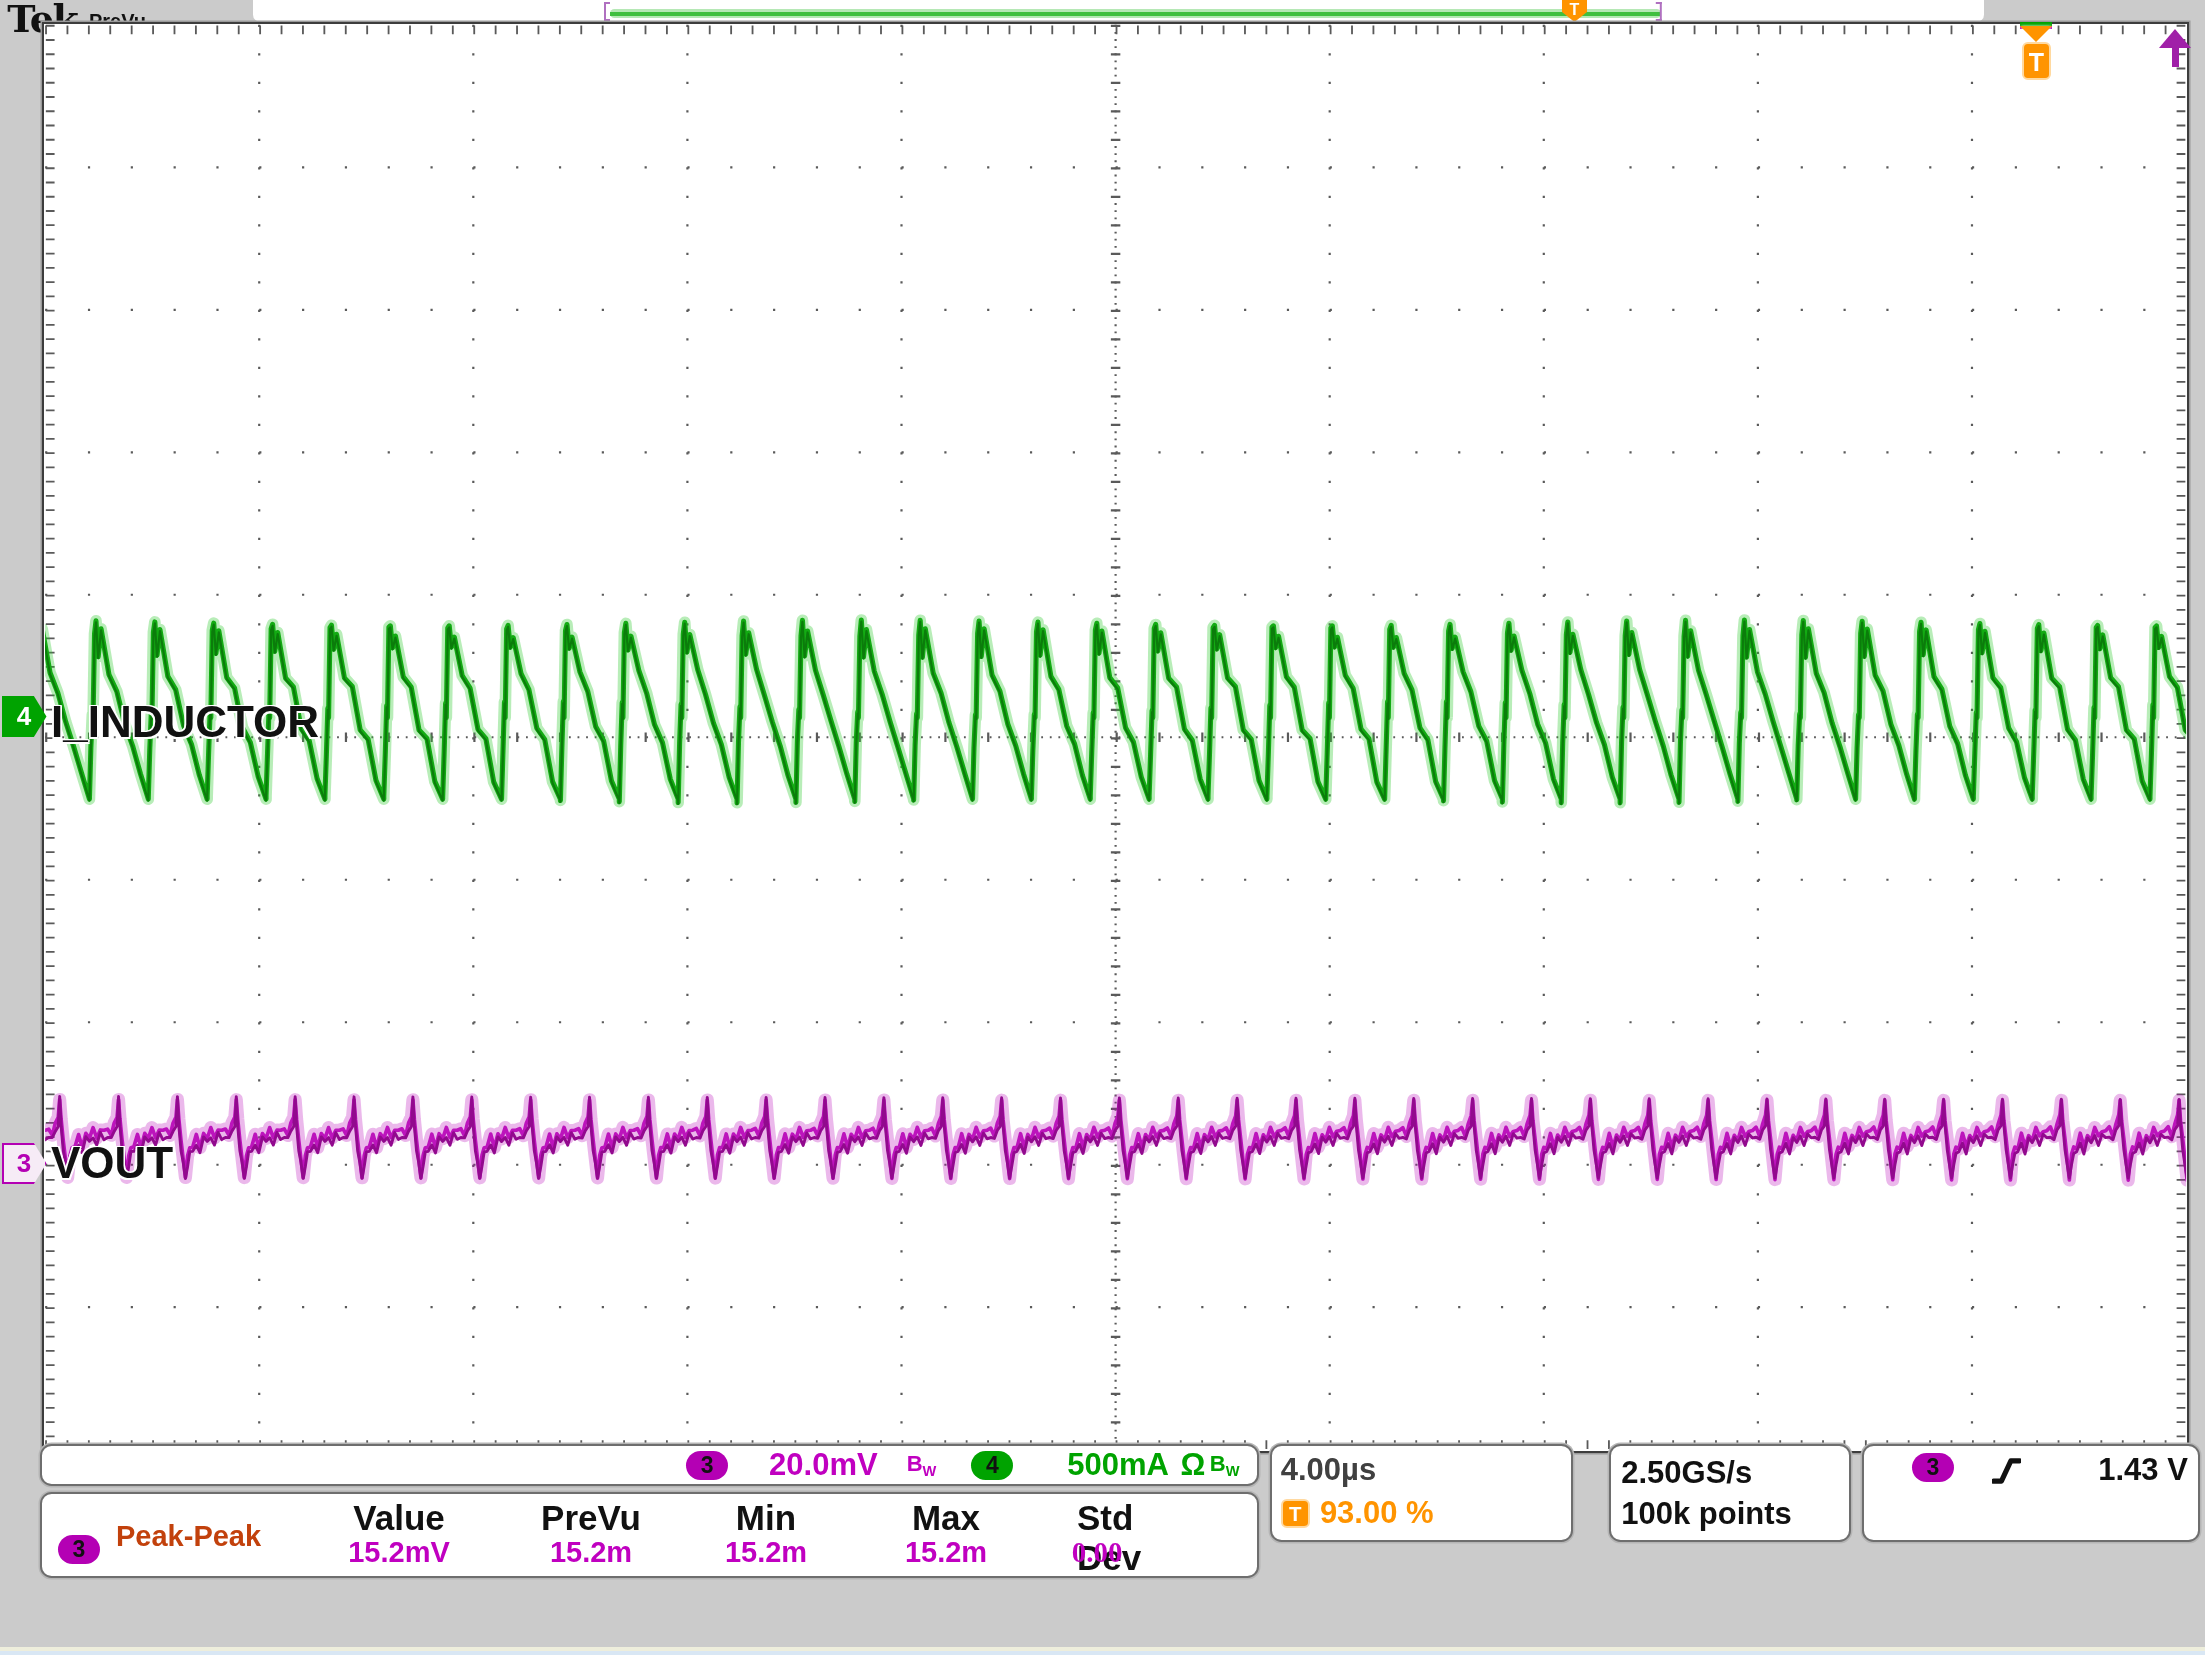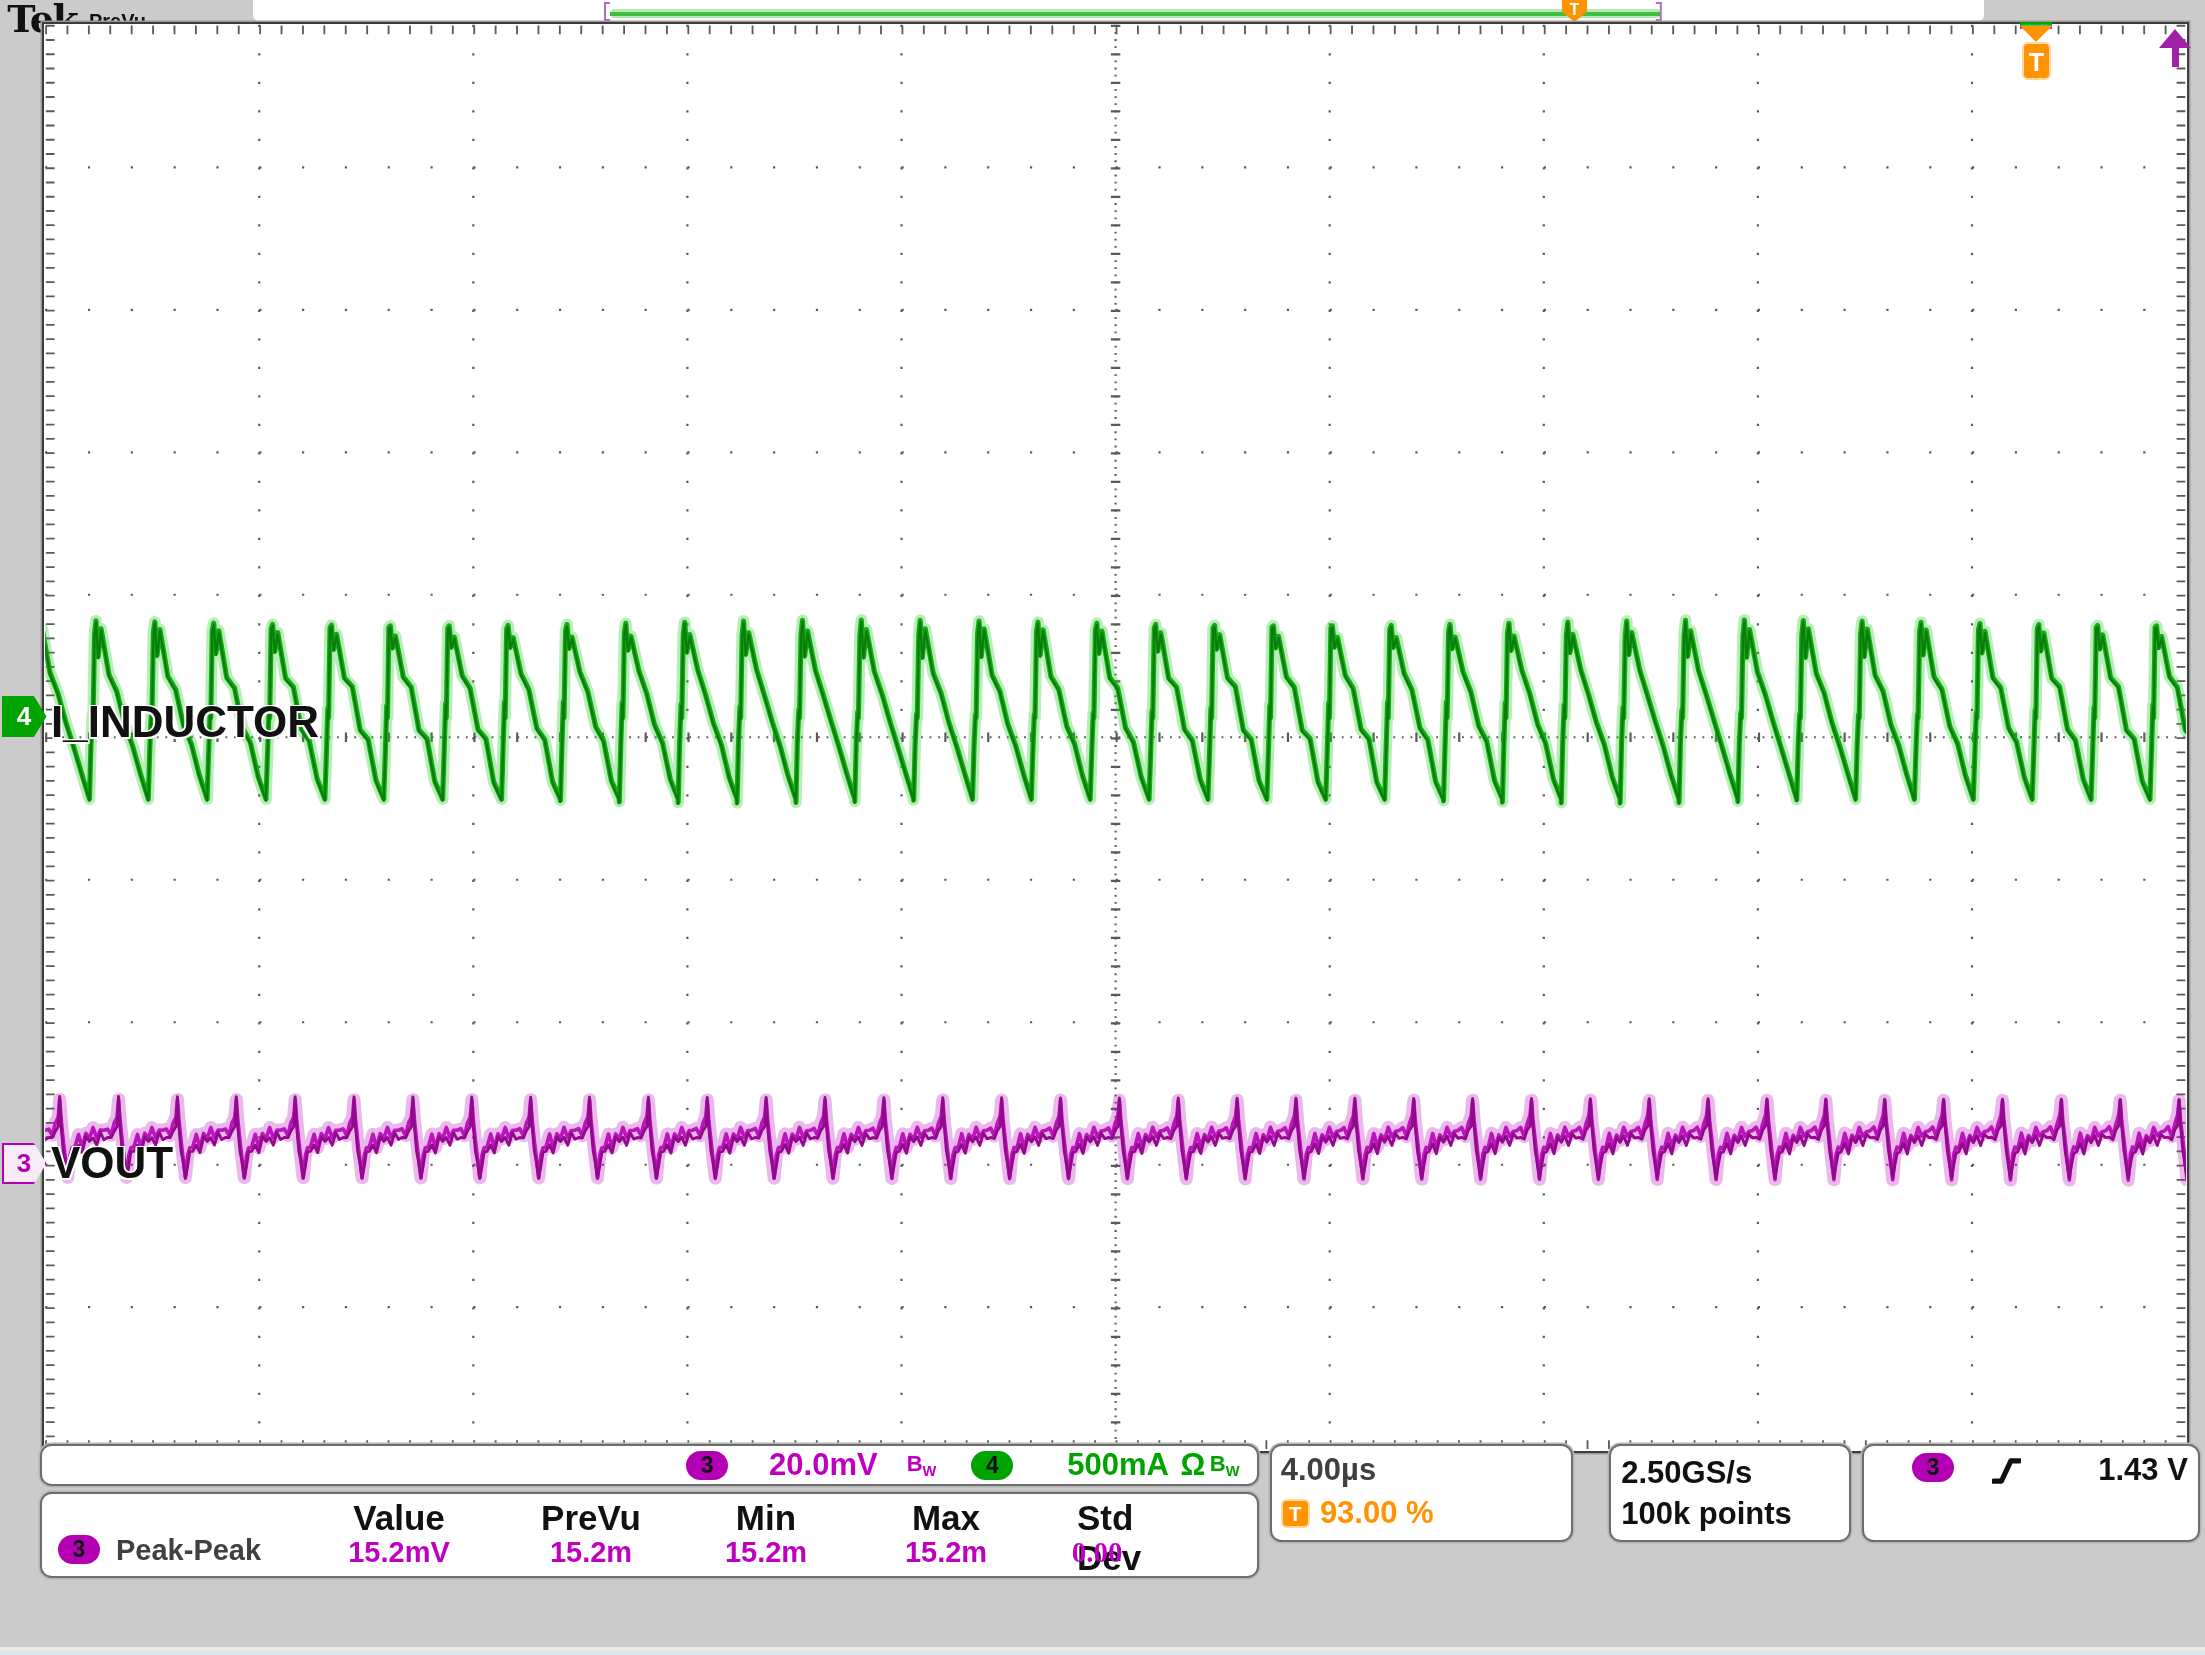--- a/index.html
+++ b/index.html
@@ -76,21 +76,21 @@
   #slope-icon{position:absolute;left:128px;top:8.7px;}
   #trig-level{position:absolute;right:10.2px;top:5.8px;font-weight:bold;font-size:31px;color:#111;}
 
   
   #meas-box{left:40px;top:1492px;width:1219px;height:86px;}
   .meas-head{position:absolute;top:4.4px;transform:translateX(-50%);font-weight:bold;
              font-size:35px;color:#111;}
   .meas-val{position:absolute;top:42px;transform:translateX(-50%);font-weight:bold;
             font-size:29px;color:#C000C0;}
   #meas-ch-badge{position:absolute;left:16px;top:41px;}
-  #meas-name{position:absolute;left:74px;top:40px;font-weight:bold;font-size:29px;color:#404040;}
+  #meas-name{position:absolute;left:74px;top:26px;font-weight:bold;font-size:29px;color:#c2410c;}
 
   
   #datetime-box{left:1967px;top:1571px;width:234px;height:77px;border-radius:10.2px;
                 border:2.2px solid #6e6e6e;background:#fff;box-sizing:border-box;padding:1.5px 8.7px;}
   .dt-line{font-weight:bold;font-size:29px;color:#111;line-height:35px;white-space:pre;}
 
   
   #strip-cream{left:0;top:1647px;width:2205px;height:3.6px;background:#EEEEDC;}
   #strip-blue{left:0;top:1651px;width:2205px;height:4.4px;background:#D9E7F4;}
 </style>

